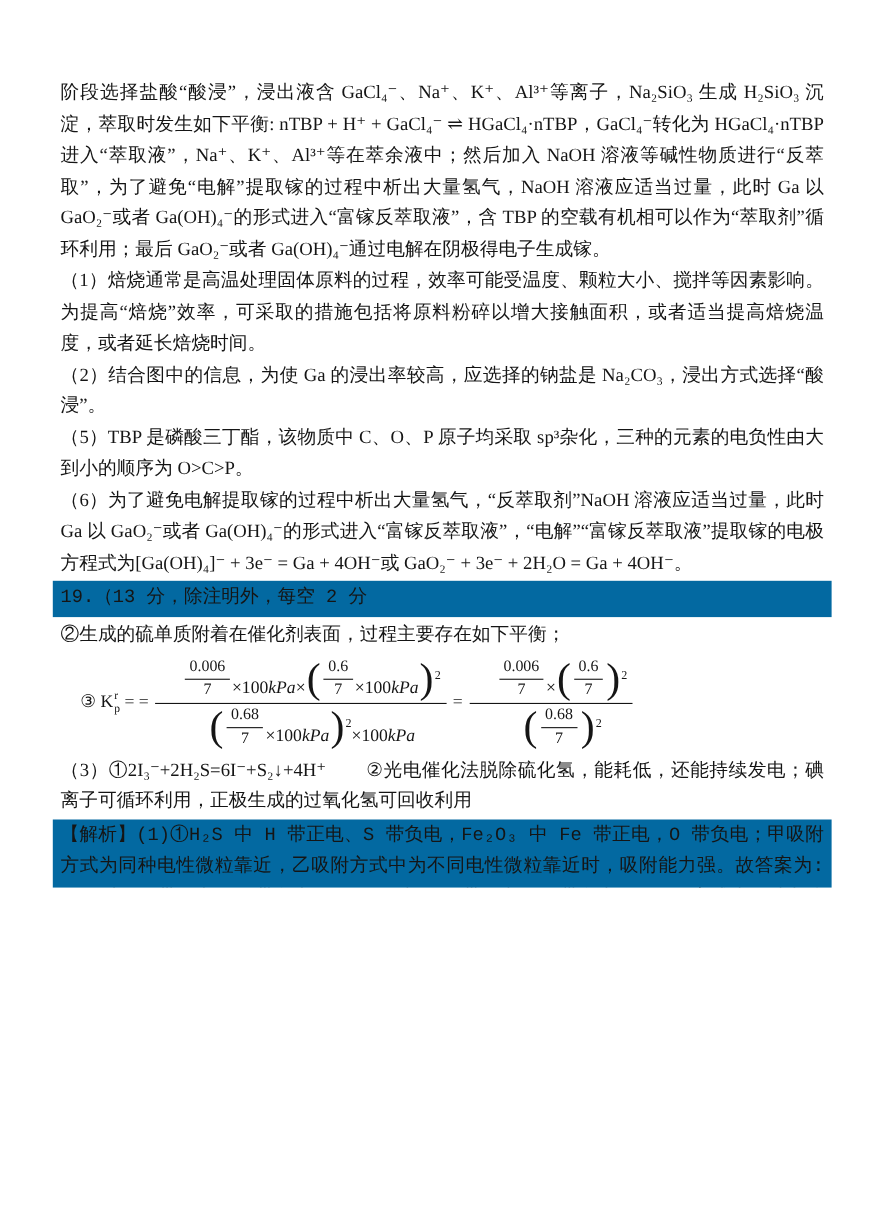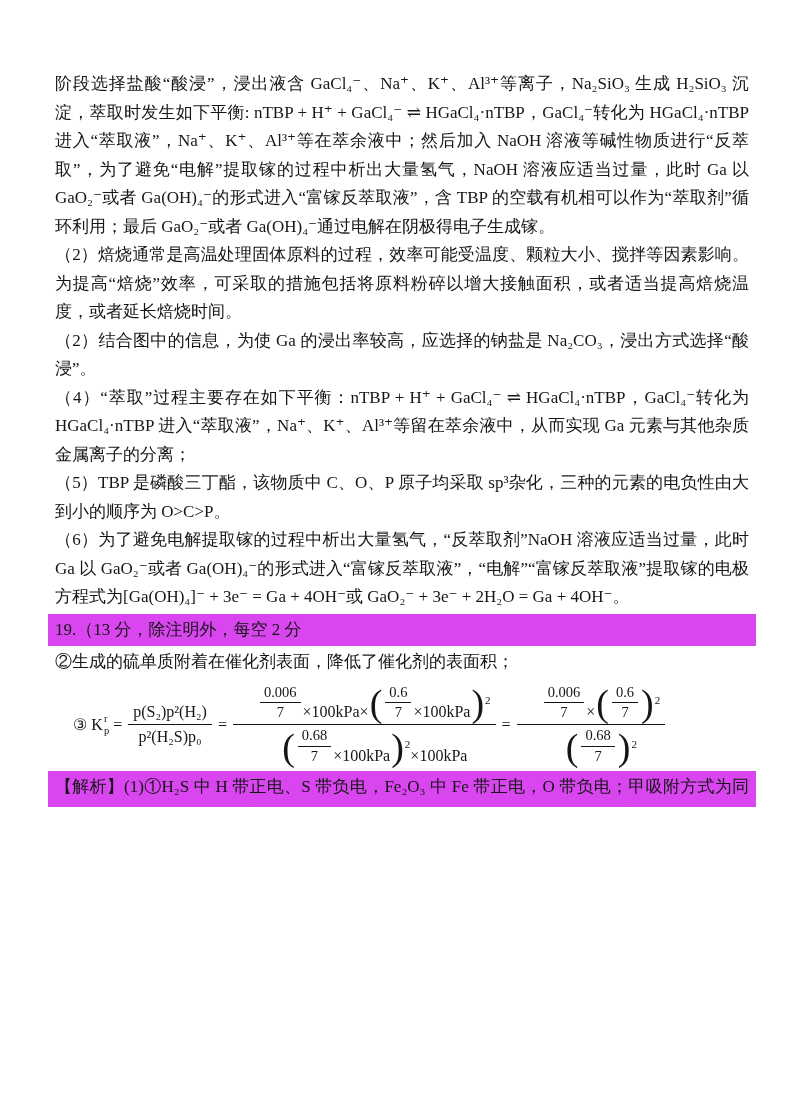--- a/index.html
+++ b/index.html
@@ -14,38 +14,39 @@
   .content{
     position:absolute;
     left:55px;top:70px;
     width:694px;
     font-size:17px;
     line-height:28.5px;
     text-align:justify;
   }
   p{margin:0;}
   .hl{
-    background:#d946ef;
+    background:#0369a1;
     margin:2px -7px 2px -7px;
     padding:2px 7px;
+    font-family:Liberation Mono, monospace;
   }
   .gap-sm{display:inline-block;width:26px;}
   .gap-md{display:inline-block;width:36px;}
 
   
   .formula{
     display:flex;
     align-items:center;
     margin:8px 0 6px 16px;
     font-size:16px;
     line-height:1.15;
     text-align:left;
   }
   .formula .tok{margin:0 2px;}
-  .it{}
+  .it{font-style:italic;}
   .kk{display:inline-flex;align-items:center;margin:0 2px;}
   .supsub{
     display:inline-flex;flex-direction:column;
     font-size:10.5px;line-height:1.15;margin-left:1px;
   }
   .frac{
     display:inline-flex;flex-direction:column;align-items:center;
     margin:0 4px;vertical-align:middle;
   }
   .frac>.fn{
@@ -82,48 +83,43 @@
     padding-left:18px;
   }
 </style>
 </head>
 <body>
 
 <div class="page">
   <div class="content">
 
     <p>阶段选择盐酸“酸浸”，浸出液含 GaCl₄⁻、Na⁺、K⁺、Al³⁺等离子，Na₂SiO₃ 生成 H₂SiO₃ 沉淀，萃取时发生如下平衡: nTBP + H⁺ + GaCl₄⁻ ⇌ HGaCl₄·nTBP，GaCl₄⁻转化为 HGaCl₄·nTBP 进入“萃取液”，Na⁺、K⁺、Al³⁺等在萃余液中；然后加入 NaOH 溶液等碱性物质进行“反萃取”，为了避免“电解”提取镓的过程中析出大量氢气，NaOH 溶液应适当过量，此时 Ga 以 GaO₂⁻或者 Ga(OH)₄⁻的形式进入“富镓反萃取液”，含 TBP 的空载有机相可以作为“萃取剂”循环利用；最后 GaO₂⁻或者 Ga(OH)₄⁻通过电解在阴极得电子生成镓。</p>
-    <p>（2）焙烧通常是高温处理固体原料的过程，效率可能受温度、颗粒大小、搅拌等因素影响。为提高“焙烧”效率，可采取的措施包括将原料粉碎以增大接触面积，或者适当提高焙烧温度，或者延长焙烧时间。</p>
+    <p>（1）焙烧通常是高温处理固体原料的过程，效率可能受温度、颗粒大小、搅拌等因素影响。为提高“焙烧”效率，可采取的措施包括将原料粉碎以增大接触面积，或者适当提高焙烧温度，或者延长焙烧时间。</p>
     <p>（2）结合图中的信息，为使 Ga 的浸出率较高，应选择的钠盐是 Na₂CO₃，浸出方式选择“酸浸”。</p>
-    <p>（4）“萃取”过程主要存在如下平衡：nTBP + H⁺ + GaCl₄⁻ ⇌ HGaCl₄·nTBP，GaCl₄⁻转化为 HGaCl₄·nTBP 进入“萃取液”，Na⁺、K⁺、Al³⁺等留在萃余液中，从而实现 Ga 元素与其他杂质金属离子的分离；</p>
     <p>（5）TBP 是磷酸三丁酯，该物质中 C、O、P 原子均采取 sp³杂化，三种的元素的电负性由大到小的顺序为 O&gt;C&gt;P。</p>
     <p>（6）为了避免电解提取镓的过程中析出大量氢气，“反萃取剂”NaOH 溶液应适当过量，此时 Ga 以 GaO₂⁻或者 Ga(OH)₄⁻的形式进入“富镓反萃取液”，“电解”“富镓反萃取液”提取镓的电极方程式为[Ga(OH)₄]⁻ + 3e⁻ = Ga + 4OH⁻或 GaO₂⁻ + 3e⁻ + 2H₂O = Ga + 4OH⁻。</p>
 
     <div class="hl">
       <p>19.（13 分，除注明外，每空 2 分</p>
     </div>
 
-    <p>②生成的硫单质附着在催化剂表面，降低了催化剂的表面积；</p>
+    <p>②生成的硫单质附着在催化剂表面，过程主要存在如下平衡；</p>
 
 
     <div class="formula">
       <span class="tok">③</span>
       <span class="kk">
         <span>K</span>
         <span class="supsub">
           <span>r</span>
           <span>p</span>
         </span>
       </span>
       <span class="tok">=</span>
 
-      <span class="frac">
-        <span class="fn">p(S₂)p²(H₂)</span>
-        <span class="fd">p²(H₂S)p₀</span>
-      </span>
 
       <span class="tok">=</span>
 
       <span class="frac">
         <span class="fn">
           <span class="row">
             <span class="sfrac">
               <span class="sn">0.006</span>
               <span class="sd">7</span>
             </span>
@@ -184,20 +180,21 @@
               <span class="sn">0.68</span>
               <span class="sd">7</span>
             </span>
             <span class="bp">)</span>
               <span class="exp">2</span>
           </span>
         </span>
       </span>
     </div>
 
+    <p><span>（3）①2I₃⁻+2H₂S=6I⁻+S₂↓+4H⁺</span><span class="gap-md"></span><span>②光电催化法脱除硫化氢，能耗低，还能持续发电；碘离子可循环利用，正极生成的过氧化氢可回收利用</span></p>
 
     <div class="hl">
       <p>【解析】(1)①H₂S 中 H 带正电、S 带负电，Fe₂O₃ 中 Fe 带正电，O 带负电；甲吸附方式为同种电性微粒靠近，乙吸附方式中为不同电性微粒靠近时，吸附能力强。故答案为: H₂S 中 H 带正电、S 带负电，Fe₂O₃ 中 Fe 带正电，O 带负电；甲吸附方式为同种电性微粒靠近，乙吸附方式中为不同电性微粒靠近时，吸附能力强。</p>
     </div>
 
     <p>②脱除一段时间后，催化剂的活性降低，原因是反应生成的硫单质附着在催化剂表面，降低了催化剂的表面积；</p>
 
   </div>
 
   <div class="footer">湖北省新八校教科研协作体*化学答案（共 12 页）第 11 页</div>

